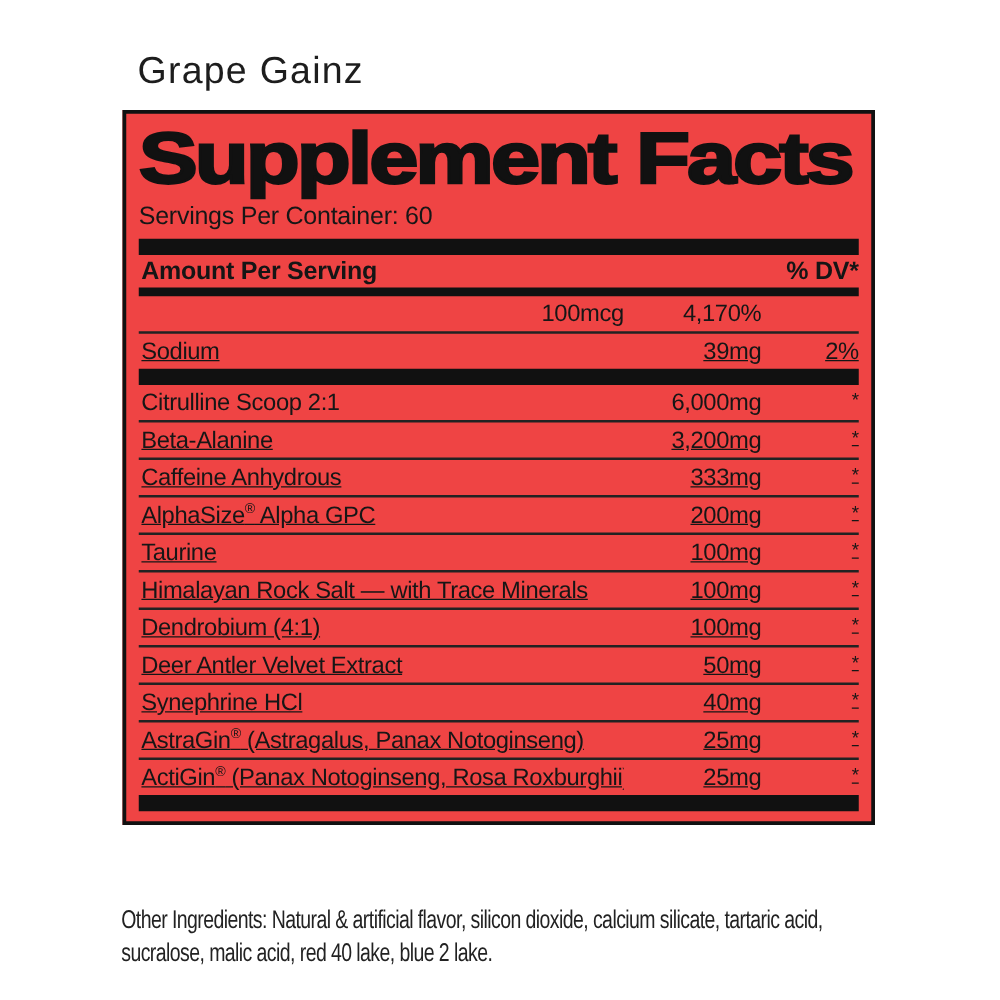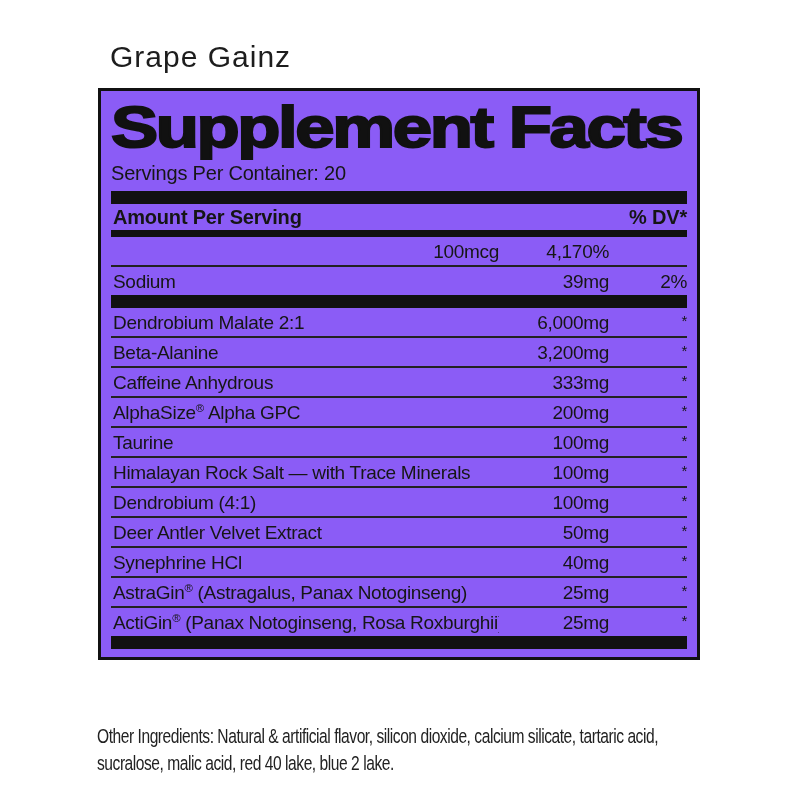--- a/index.html
+++ b/index.html
@@ -28,21 +28,21 @@
     color: #1d1d1d;
     white-space: nowrap;
   }
   .facts-box {
     position: absolute;
     left: 98px;
     top: 88px;
     width: 602px;
     box-sizing: border-box;
     border: 3px solid #111;
-    background: #8b5cf6;
+    background: #ef4444;
     padding: 6px 10px 8px 10px;
   }
   .facts-title {
     display: inline-block;
     font-weight: bold;
     font-size: 58px;
     line-height: 56px;
     letter-spacing: -2px;
     -webkit-text-stroke: 2px #111;
     color: #111;
@@ -85,20 +85,21 @@
     line-height: 21px;
     letter-spacing: -0.3px;
     color: #161616;
   }
   .row .nm { white-space: nowrap; overflow: hidden; }
   .row .amt { text-align: right; white-space: nowrap; }
   .row .dv { text-align: right; white-space: nowrap; }
   .dv-row + .dv-row,
   .ing-row + .ing-row {
     border-top: 2px solid #222;
+    text-decoration: underline;
   }
   .ing-row .dv.star {
     font-size: 15px;
     align-self: start;
     line-height: 14px;
     padding-top: 2px;
   }
   .footnote {
     font-size: 20px;
     line-height: 24px;
@@ -124,21 +125,21 @@
 <body>
 
 <div class="page">
 
   <div class="product-title">Grape Gainz</div>
 
   <div class="facts-box">
 
     <div class="facts-title">Supplement Facts</div>
 
-    <div class="serving-line">Servings Per Container: 20</div>
+    <div class="serving-line">Servings Per Container: 60</div>
 
     <div class="bar thick b1"></div>
 
     <div class="hdr-row">
       <span>Amount Per Serving</span>
       <span class="right">% DV*</span>
     </div>
 
     <div class="bar medium"></div>
 
@@ -148,21 +149,21 @@
     </div>
     <div class="row dv-row">
       <span class="nm">Sodium</span>
       <span class="amt">39mg</span>
       <span class="dv">2%</span>
     </div>
 
     <div class="bar thick b2"></div>
 
     <div class="row ing-row">
-      <span class="nm">Dendrobium Malate 2:1</span>
+      <span class="nm">Citrulline Scoop 2:1</span>
       <span class="amt">6,000mg</span>
       <span class="dv star">*</span>
     </div>
     <div class="row ing-row">
       <span class="nm">Beta-Alanine</span>
       <span class="amt">3,200mg</span>
       <span class="dv star">*</span>
     </div>
     <div class="row ing-row">
       <span class="nm">Caffeine Anhydrous</span>

